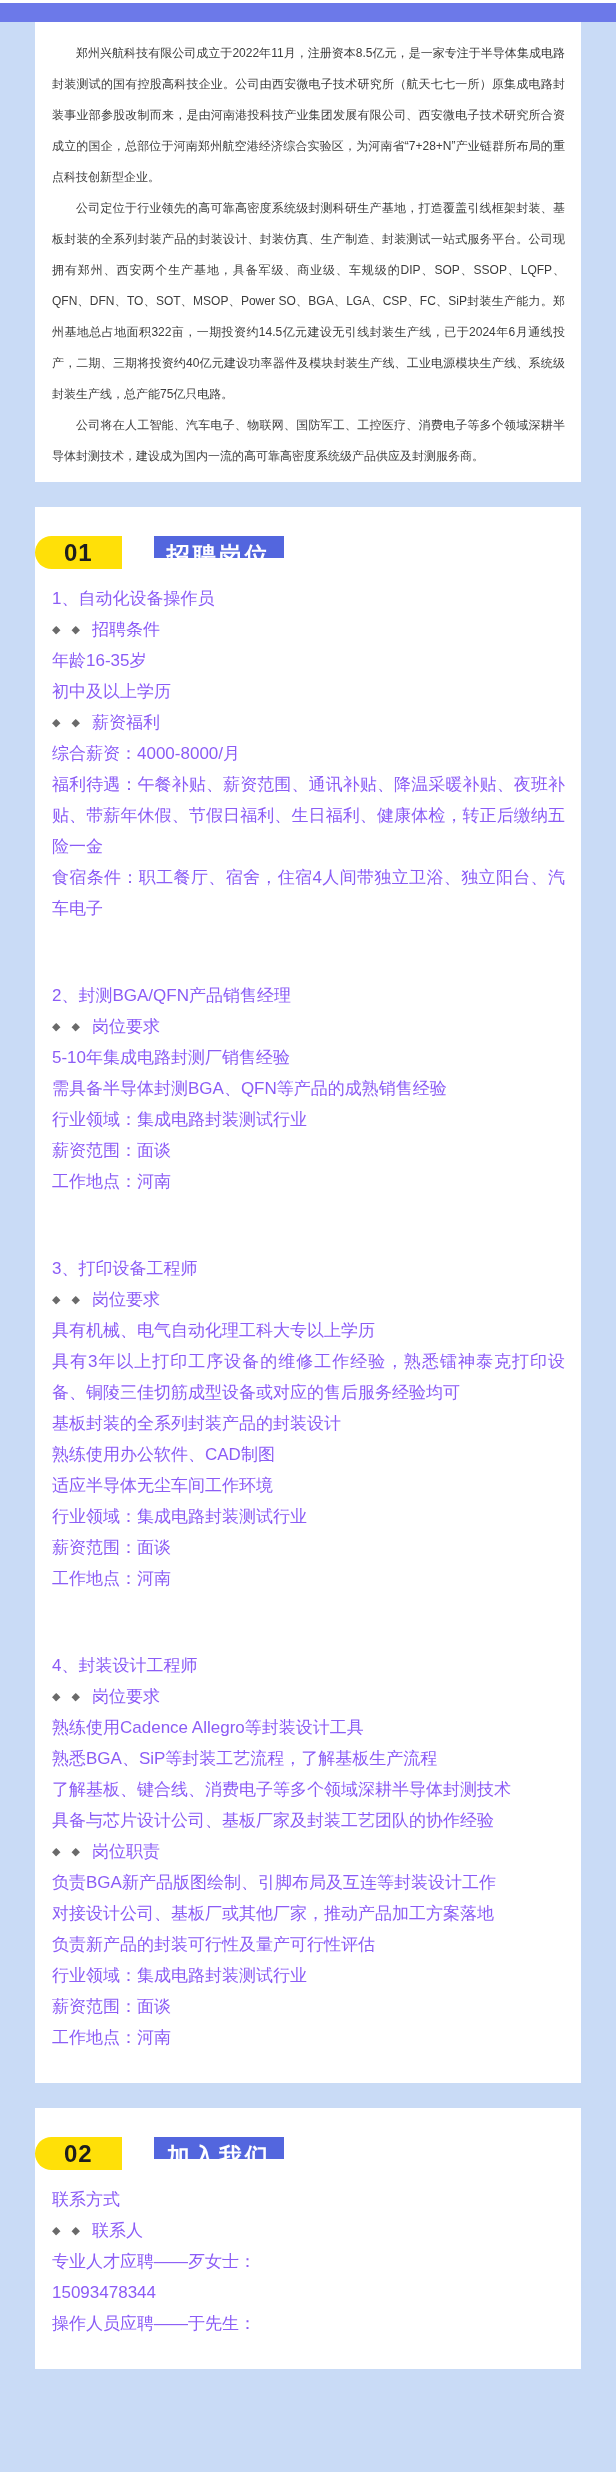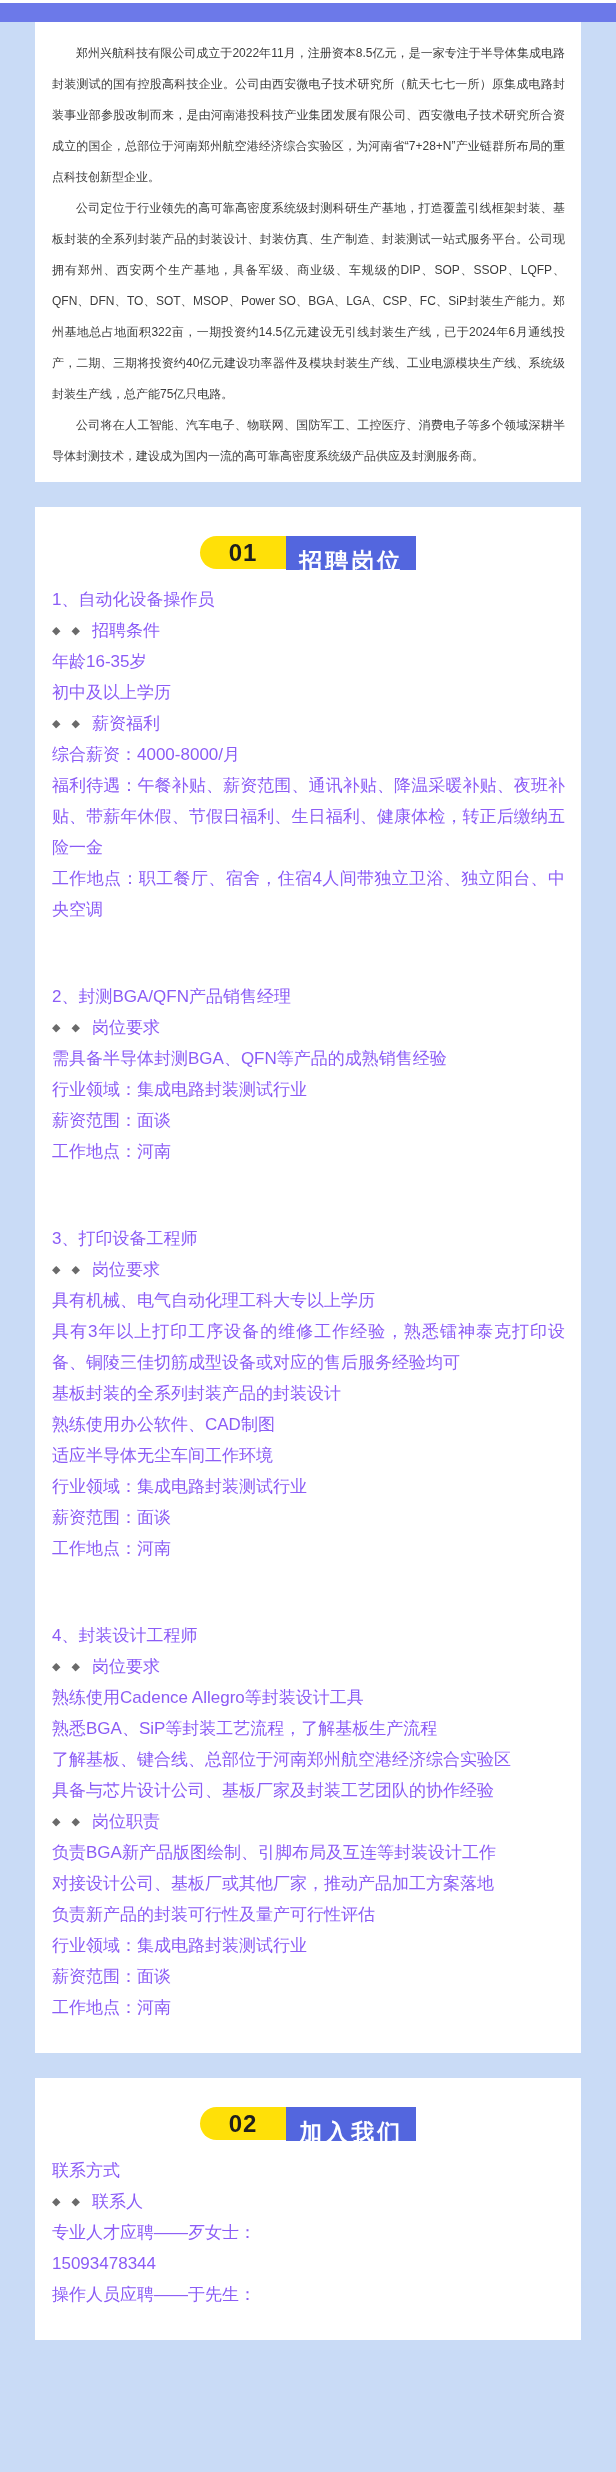--- a/index.html
+++ b/index.html
@@ -23,43 +23,44 @@
   .intro-p{
     margin:0;
     font-size:12px;
     line-height:31px;
     color:#3C3C3C;
     text-align:justify;
     text-indent:2em;
   }
   .badge-row{
     display:flex;
-    justify-content:center;
+    justify-content:flex-start;
     padding-top:29px;
     margin-bottom:14px;
+    gap:32px;
   }
   .badge-num{
     background:#FFE008;
     color:#1E1E1E;
     font-weight:700;
     font-size:24px;
     line-height:33px;
     height:33px;
     padding:0 29px;
     border-radius:17px 0 0 17px;
     letter-spacing:1px;
   }
   .badge-label{
     background:#5366DE;
     color:#FFFFFF;
     font-weight:700;
     font-size:23px;
     line-height:33px;
     height:16px;
-    padding:9px 13px;
+    padding:3px 13px;
     letter-spacing:3px;
   }
   .card-content{padding:0 16px 0 17px;}
   .line{
     margin:0;
     font-size:17px;
     line-height:31px;
     color:#8b5cf6;
     text-align:justify;
   }
@@ -95,45 +96,46 @@
       <div class="badge-label">招聘岗位</div>
     </div>
     <div class="card-content">
         <p class="line">1、自动化设备操作员</p>
         <p class="line marker">招聘条件</p>
         <p class="line">年龄16-35岁</p>
         <p class="line">初中及以上学历</p>
         <p class="line marker">薪资福利</p>
         <p class="line">综合薪资：4000-8000/月</p>
         <p class="line">福利待遇：午餐补贴、薪资范围、通讯补贴、降温采暖补贴、夜班补贴、带薪年休假、节假日福利、生日福利、健康体检，转正后缴纳五险一金</p>
-        <p class="line">工作地点：职工餐厅、宿舍，住宿4人间带独立卫浴、独立阳台、中央空调</p>
+        <p class="line">食宿条件：职工餐厅、宿舍，住宿4人间带独立卫浴、独立阳台、汽车电子</p>
         <p class="gap"></p>
         <p class="line">2、封测BGA/QFN产品销售经理</p>
         <p class="line marker">岗位要求</p>
+        <p class="line">5-10年集成电路封测厂销售经验</p>
         <p class="line">需具备半导体封测BGA、QFN等产品的成熟销售经验</p>
         <p class="line">行业领域：集成电路封装测试行业</p>
         <p class="line">薪资范围：面谈</p>
         <p class="line">工作地点：河南</p>
         <p class="gap"></p>
         <p class="line">3、打印设备工程师</p>
         <p class="line marker">岗位要求</p>
         <p class="line">具有机械、电气自动化理工科大专以上学历</p>
         <p class="line">具有3年以上打印工序设备的维修工作经验，熟悉镭神泰克打印设备、铜陵三佳切筋成型设备或对应的售后服务经验均可</p>
         <p class="line">基板封装的全系列封装产品的封装设计</p>
         <p class="line">熟练使用办公软件、CAD制图</p>
         <p class="line">适应半导体无尘车间工作环境</p>
         <p class="line">行业领域：集成电路封装测试行业</p>
         <p class="line">薪资范围：面谈</p>
         <p class="line">工作地点：河南</p>
         <p class="gap"></p>
         <p class="line">4、封装设计工程师</p>
         <p class="line marker">岗位要求</p>
         <p class="line">熟练使用Cadence Allegro等封装设计工具</p>
         <p class="line">熟悉BGA、SiP等封装工艺流程，了解基板生产流程</p>
-        <p class="line">了解基板、键合线、总部位于河南郑州航空港经济综合实验区</p>
+        <p class="line">了解基板、键合线、消费电子等多个领域深耕半导体封测技术</p>
         <p class="line">具备与芯片设计公司、基板厂家及封装工艺团队的协作经验</p>
         <p class="line marker">岗位职责</p>
         <p class="line">负责BGA新产品版图绘制、引脚布局及互连等封装设计工作</p>
         <p class="line">对接设计公司、基板厂或其他厂家，推动产品加工方案落地</p>
         <p class="line">负责新产品的封装可行性及量产可行性评估</p>
         <p class="line">行业领域：集成电路封装测试行业</p>
         <p class="line">薪资范围：面谈</p>
         <p class="line">工作地点：河南</p>
       </div>
   </div>

